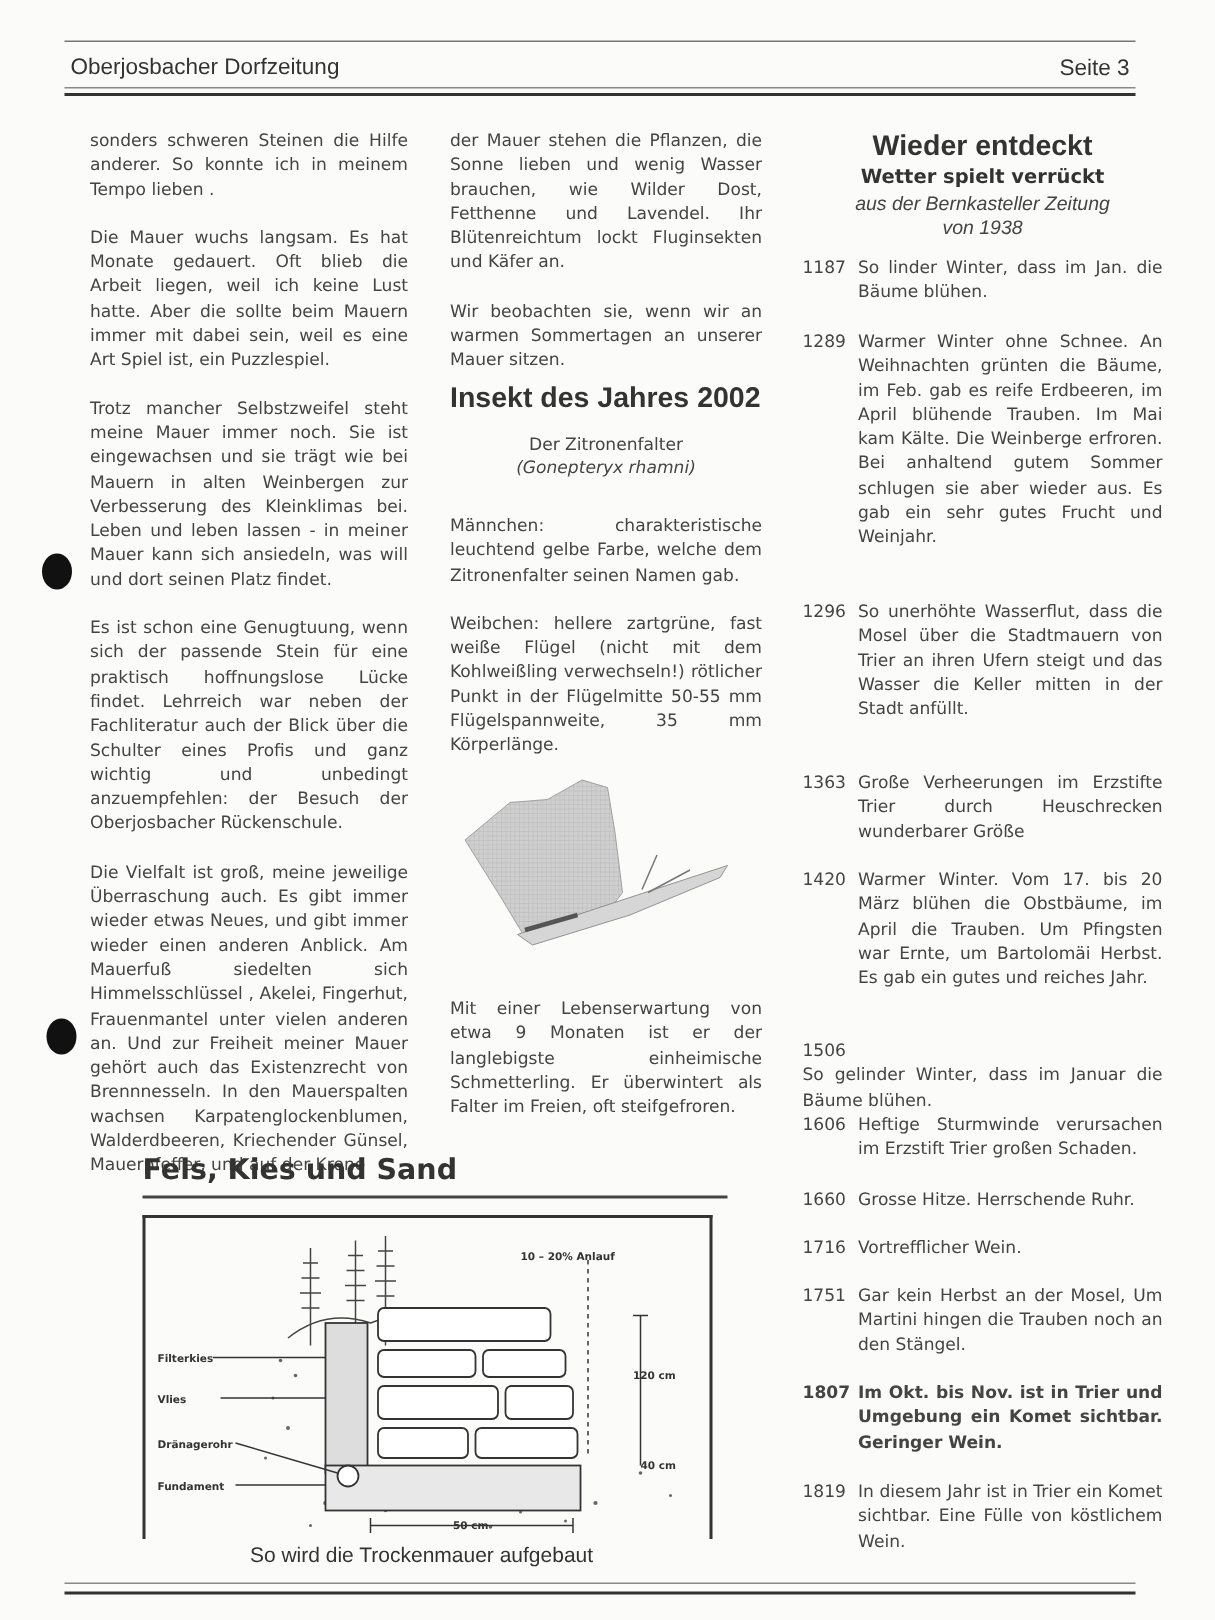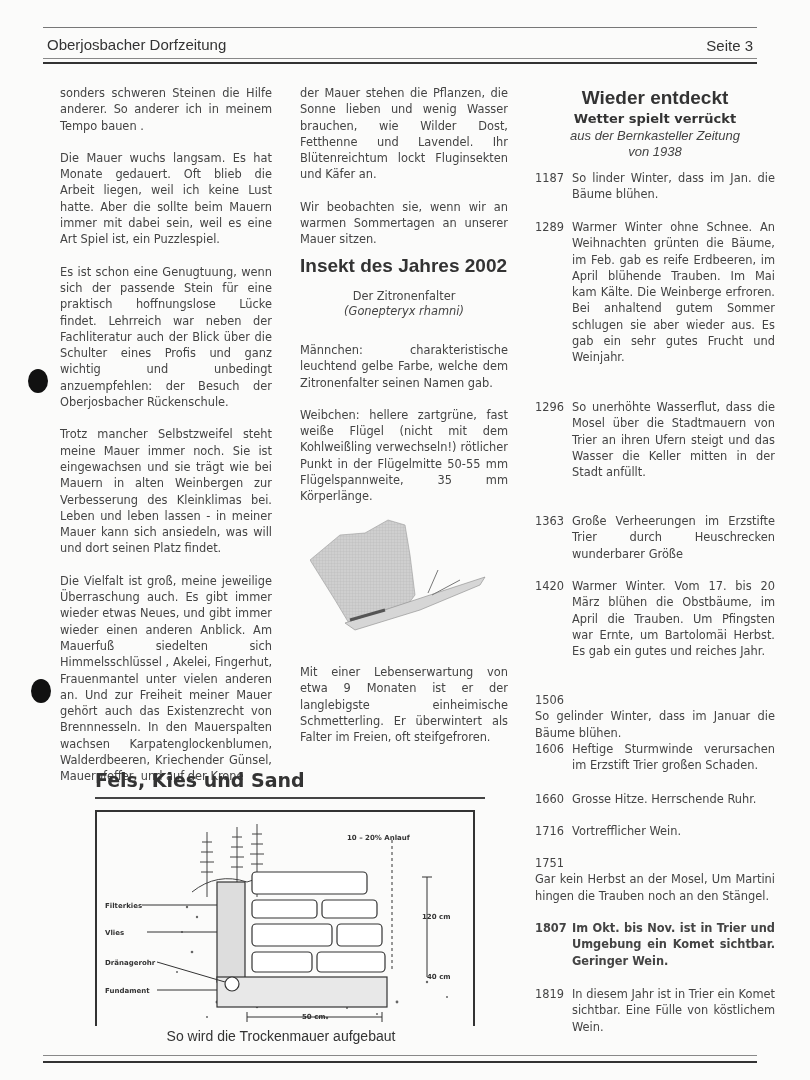--- a/index.html
+++ b/index.html
@@ -39,24 +39,24 @@
 <div class="rule" style="top:27px;height:1px;background:#777;"></div>
 <div id="hdr-title">Oberjosbacher Dorfzeitung</div>
 <div id="hdr-page">Seite 3</div>
 <div class="rule" style="top:58px;height:1px;background:#888;"></div>
 <div class="rule" style="top:62px;height:2px;background:#333;"></div>
 
 <div class="dot" style="left:28px;top:369px;"></div>
 <div class="dot" style="left:31px;top:679px;"></div>
 
 <div id="col1" class="col">
-  <p>sonders schweren Steinen die Hilfe anderer. So anderer ich in meinem Tempo bauen .</p>
+  <p>sonders schweren Steinen die Hilfe anderer. So konnte ich in meinem Tempo lieben .</p>
   <p>Die Mauer wuchs langsam. Es hat Monate gedauert. Oft blieb die Arbeit liegen, weil ich keine Lust hatte. Aber die sollte beim Mauern immer mit dabei sein, weil es eine Art Spiel ist, ein Puzzlespiel.</p>
+  <p>Trotz mancher Selbstzweifel steht meine Mauer immer noch. Sie ist eingewachsen und sie trägt wie bei Mauern in alten Weinbergen zur Verbesserung des Kleinklimas bei. Leben und leben lassen - in meiner Mauer kann sich ansiedeln, was will und dort seinen Platz findet.</p>
   <p>Es ist schon eine Genugtuung, wenn sich der passende Stein für eine praktisch hoffnungslose Lücke findet. Lehrreich war neben der Fachliteratur auch der Blick über die Schulter eines Profis und ganz wichtig und unbedingt anzuempfehlen: der Besuch der Oberjosbacher Rückenschule.</p>
-  <p>Trotz mancher Selbstzweifel steht meine Mauer immer noch. Sie ist eingewachsen und sie trägt wie bei Mauern in alten Weinbergen zur Verbesserung des Kleinklimas bei. Leben und leben lassen - in meiner Mauer kann sich ansiedeln, was will und dort seinen Platz findet.</p>
   <p>Die Vielfalt ist groß, meine jeweilige Überraschung auch. Es gibt immer wieder etwas Neues, und gibt immer wieder einen anderen Anblick. Am Mauerfuß siedelten sich Himmelsschlüssel , Akelei, Fingerhut, Frauenmantel unter vielen anderen an. Und zur Freiheit meiner Mauer gehört auch das Existenzrecht von Brennnesseln. In den Mauerspalten wachsen Karpatenglockenblumen, Walderdbeeren, Kriechender Günsel, Mauerpfeffer, und auf der Krone</p>
 </div>
 
 <div id="col2" class="col">
   <p>der Mauer stehen die Pflanzen, die Sonne lieben und wenig Wasser brauchen, wie Wilder Dost, Fetthenne und Lavendel. Ihr Blütenreichtum lockt Fluginsekten und Käfer an.</p>
   <p>Wir beobachten sie, wenn wir an warmen Sommertagen an unserer Mauer sitzen.</p>
 </div>
 <h2 class="insekt">Insekt des Jahres 2002</h2>
 <div class="center-sub" style="top:289px;">Der Zitronenfalter</div>
 <div class="center-sub" style="top:304px;font-style:italic;">(Gonepteryx rhamni)</div>
@@ -118,21 +118,21 @@
     <span class="tx">Heftige Sturmwinde verursachen im Erzstift Trier großen Schaden.</span>
   </div>
 <div class="entry" style="top:791px;">
     <span class="yr">1660</span>
     <span class="tx">Grosse Hitze. Herrschende Ruhr.</span>
   </div>
 <div class="entry" style="top:823px;">
     <span class="yr">1716</span>
     <span class="tx">Vortrefflicher Wein.</span>
   </div>
-<div class="entry" style="top:855px;flex-direction:column;">
+<div class="entry" style="top:855px;">
     <span class="yr">1751</span>
     <span class="tx">Gar kein Herbst an der Mosel, Um Martini hingen die Trauben noch an den Stängel.</span>
   </div>
 <div class="entry" style="top:920px;font-weight:bold;">
     <span class="yr">1807</span>
     <span class="tx">Im Okt. bis Nov. ist in Trier und Umgebung ein Komet sichtbar. Geringer Wein.</span>
   </div>
 <div class="entry" style="top:986px;">
     <span class="yr">1819</span>
     <span class="tx">In diesem Jahr ist in Trier ein Komet sichtbar. Eine Fülle von köstlichem Wein.</span>

